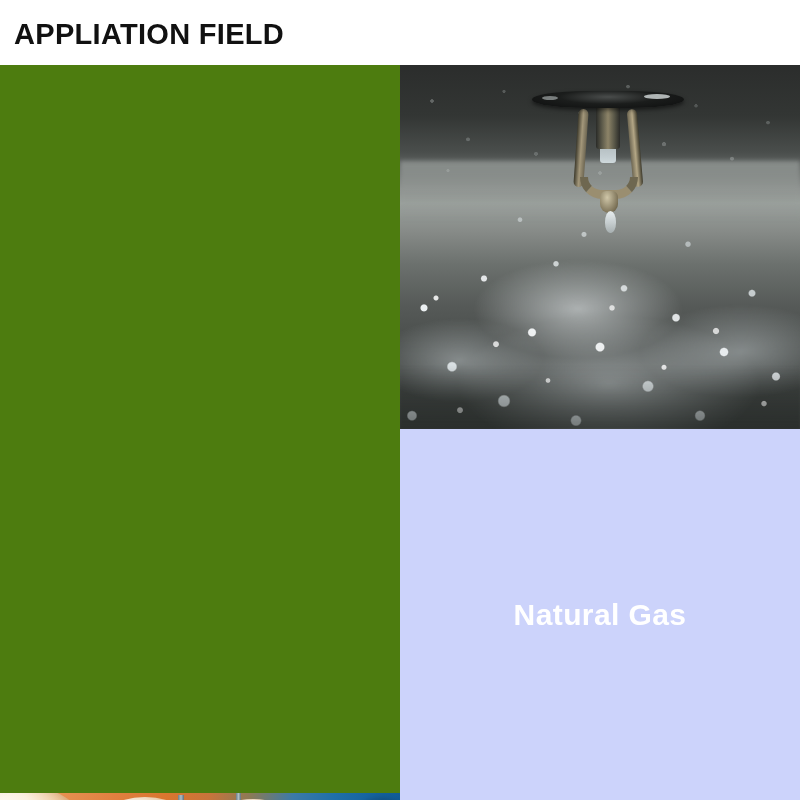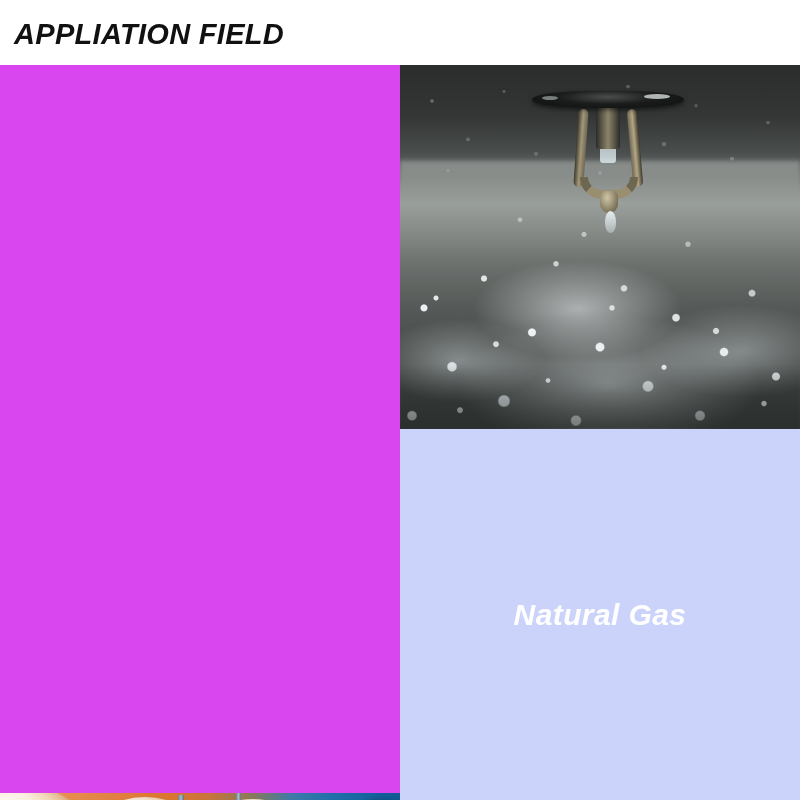--- a/index.html
+++ b/index.html
@@ -1,19 +1,19 @@
 <!DOCTYPE html>
 <html><head>
 <meta charset="utf-8">
 <style>
   * { margin:0; padding:0; box-sizing:border-box; }
   html,body { width:800px; height:800px; background:#ffffff;
               font-family:"Liberation Sans", sans-serif; overflow:hidden; }
 
-  .page { position:relative; width:800px; height:800px; background:#d946ef;font-style:italic; }
+  .page { position:relative; width:800px; height:800px; background:#4d7c0f; }
 
   
   .header { position:absolute; left:0; top:0; width:800px; height:65px;
             background:#ffffff; }
   .header-title { position:absolute; left:14px; top:18px;
                   font-size:29px; font-weight:bold; letter-spacing:.3px;
                   color:#111111; line-height:32px; white-space:nowrap; }
 
   
   .grid { position:absolute; left:0; top:65px; width:800px; height:735px; }

